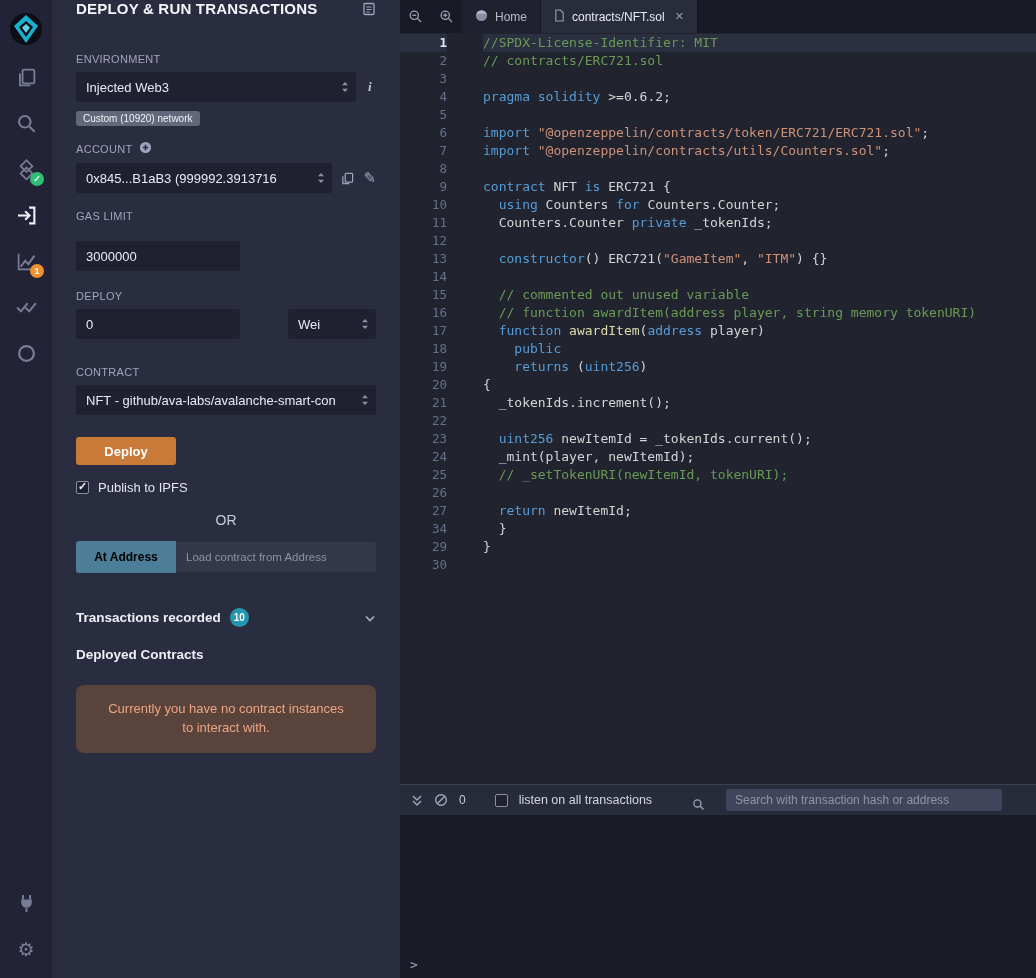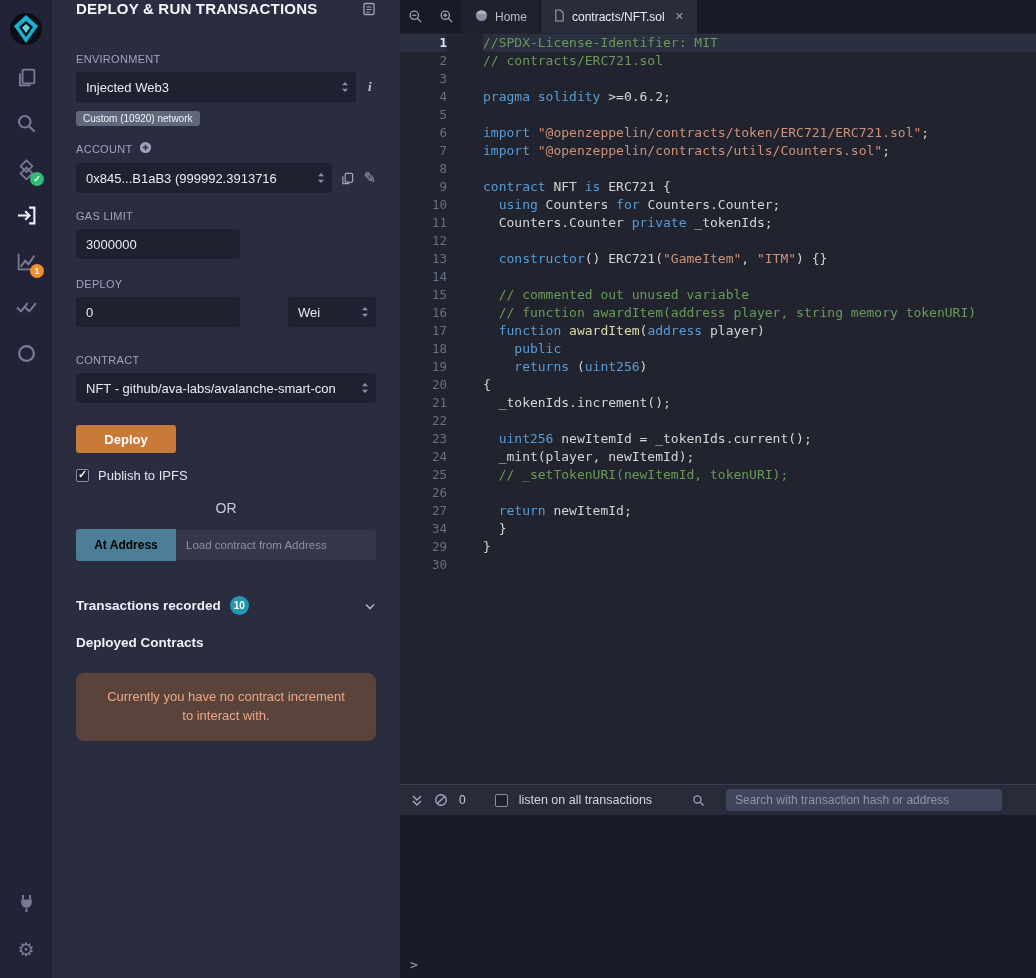--- a/index.html
+++ b/index.html
@@ -31,21 +31,21 @@
 .env-label{margin-top:36px}
 .env-row{margin-top:7px}
 .env-sel{width:280px}
 .info-i{margin-left:12px;color:#c3c6d6;font-family:"Liberation Serif",serif;font-style:italic;font-weight:bold;font-size:13px;cursor:pointer}
 .net-badge{display:inline-block;margin-top:9px;background:#61687a;color:#f0f2f7;font-size:10px;padding:2px 7px;border-radius:3px}
 .acct-label{margin-top:15px}
 .acct-row{margin-top:7px;gap:9px}
 .acct-sel{flex:1;min-width:0}
 .pencil{font-size:15px;color:#a2a3bd;cursor:pointer}
 .gas-label{margin-top:17px}
-.gas-input{margin-top:7px;width:164px}
+.gas-input{margin-top:19px;width:164px}
 .val-label{margin-top:19px}
 .val-row{margin-top:7px;justify-content:space-between}
 .val-input{width:164px}
 .wei-sel{width:88px}
 .contract-label{margin-top:27px}
 .contract-sel{margin-top:7px;width:300px}
 .deploy-btn{margin-top:22px;width:100px;height:28px;background:#ca7a38;border:none;border-radius:3px;color:#fff;font-size:13px;font-weight:600;cursor:pointer;font-family:"Liberation Sans",sans-serif}
 .ipfs-row{margin-top:15px;gap:9px}
 .checkbox{width:13px;height:13px;border:1px solid #8a8fa3;border-radius:2px;background:#1f2130;position:relative;flex-shrink:0;cursor:pointer}
 .checkbox.checked::after{content:"\2713";position:absolute;left:1px;top:-2px;color:#eef0f7;font-size:11px;font-weight:bold}
@@ -81,21 +81,21 @@
 .tok-c{color:#6a9955}
 .tok-s{color:#ce9178}
 .tok-f{color:#dcdcaa}
 
 
 .terminal-bar{height:31px;background:#272b3a;border-top:1px solid #3a3f52;display:flex;align-items:center;flex-shrink:0;gap:11px;padding:0 34px 0 11px;color:#a9aebf}
 .terminal-bar svg{flex-shrink:0}
 .pend-count{font-size:12px;color:#c8ccd8}
 .listen-box{margin-left:18px}
 .listen-label{font-size:12.5px;color:#d4d7e0}
-.search-wrap{margin-left:auto;display:flex;align-items:center;gap:21px}
+.search-wrap{margin-left:auto;display:flex;align-items:flex-end;gap:21px}
 .term-search{width:276px;height:22px;background:#40455c;border:none;border-radius:3px;color:#dfe2ea;font-size:12px;padding:0 9px;font-family:"Liberation Sans",sans-serif}
 .term-search::placeholder{color:#8f94a8}
 .terminal{height:163px;background:#191c27;position:relative;flex-shrink:0;cursor:text}
 .prompt{position:absolute;left:10px;bottom:6px;color:#9aa3b8;font-family:"DejaVu Sans Mono","Liberation Mono",monospace;font-size:13px}
 </style>
 </head>
 <body>
 
 <div class="app">
 
@@ -256,21 +256,21 @@
     <div class="row txrec-row">
       <span class="txrec-label">Transactions recorded</span>
       <span class="count-badge">10</span>
       <span class="txrec-chev"><svg width="12" height="8" viewBox="0 0 12 8">
             <path d="M2 1.5 L6 5.5 L10 1.5" fill="none" stroke="currentColor" stroke-width="1.6"></path>
           </svg></span>
     </div>
 
     <div class="deployed-label">Deployed Contracts</div>
 
-    <div class="alert">Currently you have no contract increment to interact with.</div>
+    <div class="alert">Currently you have no contract instances to interact with.</div>
   </section>
 
   <main class="main">
     <div class="tabbar">
       <span class="zoom-btn">
         <svg viewBox="0 0 16 16">
             <circle cx="6.7" cy="6.7" r="4.4" fill="none" stroke="currentColor" stroke-width="1.4"></circle>
             <line x1="10.2" y1="10.2" x2="14" y2="14" stroke="currentColor" stroke-width="1.4"></line>
             <line x1="4.6" y1="6.7" x2="8.8" y2="6.7" stroke="currentColor" stroke-width="1.4"></line>
           </svg>

